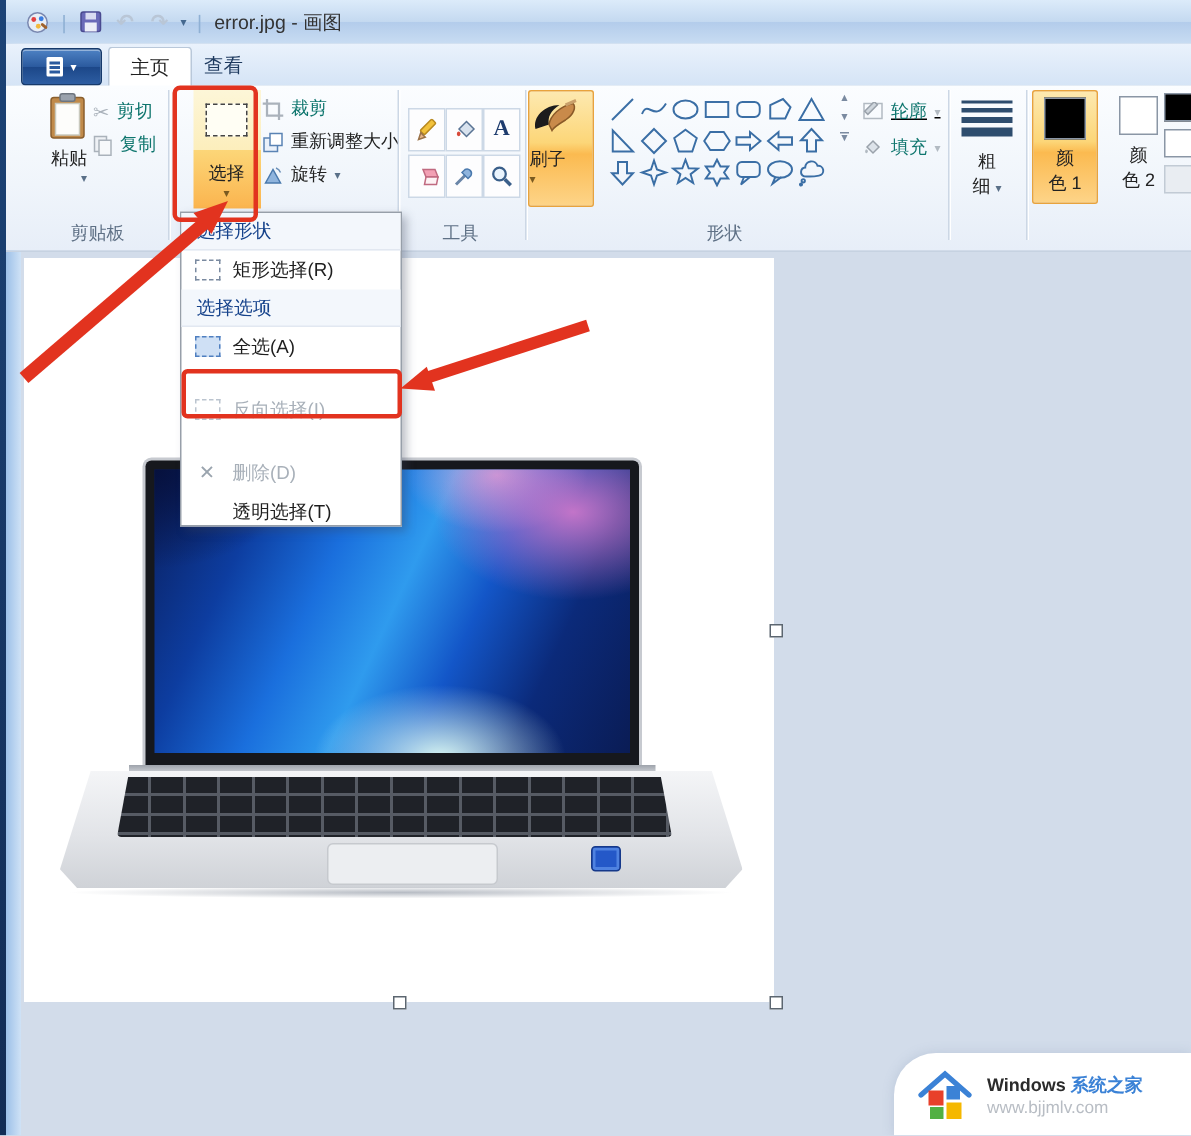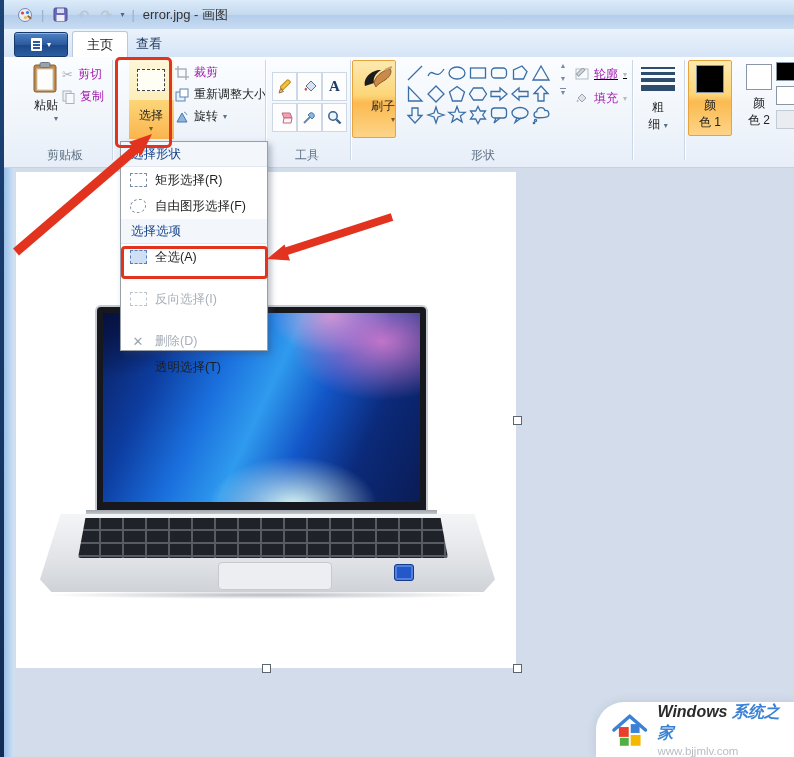--- a/index.html
+++ b/index.html
@@ -35,21 +35,21 @@
   #tab-home{left:72px;background:#fff;border:1px solid #b9c8da;border-bottom:none;border-radius:3px 3px 0 0;color:#1f1f1f;}
   #tab-view{left:122px;}
 
   
   #ribbon{left:4px;top:57px;width:790px;height:110px;
     background:linear-gradient(180deg,#fbfdff 0%,#f0f5fb 60%,#e7eef8 100%);
     border-bottom:1px solid #c6d2e1;}
   .gsep{top:60px;width:1px;height:100px;background:#ccd7e5;box-shadow:1px 0 0 #ffffff;}
   .glabel{font-size:12px;color:#5f7186;text-align:center;}
   .rtext{font-size:12px;color:#222;}
-  .rtext.dis{color:#a21caf;text-align:right;}
+  .rtext.dis{color:#0f766e;text-align:right;}
   .dd{font-size:8px;color:#5a7088;}
   .small-row{display:flex;align-items:center;gap:5px;}
 
   .tool-cell{width:23px;height:27px;background:#fdfdfe;border:1px solid #ccd8e6;display:flex;align-items:center;justify-content:center;}
   .shape-cell{width:21px;height:21px;display:flex;align-items:center;justify-content:center;}
   .shape-cell svg{stroke:#3a6ea5;fill:none;stroke-width:1.3;}
 
   .hl-btn{background:linear-gradient(180deg,#fde9b0 0%,#fcd678 45%,#fbba50 55%,#fdd488 100%);
     border:1px solid #e8a33d;border-radius:2px;}
   #select-btn-box{left:115px;top:57px;width:51px;height:85px;border:3px solid #e2331f;border-radius:5px;z-index:30;}
@@ -109,21 +109,21 @@
   #lap-pad{position:absolute;left:202px;top:390px;width:112px;height:26px;border-radius:4px;
     background:#eceef1;border:1px solid #c6c9ce;}
   #lap-sticker{position:absolute;left:378px;top:392px;width:18px;height:15px;border-radius:3px;
     background:#2458c8;border:1px solid #16398a;box-shadow:inset 0 0 0 2px #4f82e0;}
   #lap-shadow{position:absolute;left:30px;top:419px;width:442px;height:8px;border-radius:50%;
     background:radial-gradient(closest-side,#b7bcc4,rgba(183,188,196,0));}
 
   
   #watermark{right:0;bottom:0;width:198px;height:55px;background:#fff;border-radius:28px 0 0 0;z-index:50;
     display:flex;align-items:center;box-shadow:0 0 8px rgba(120,140,170,.25);}
-  #wm-text .l1{font-size:16px;font-weight:bold;color:#2b2b2b;font-style:italic;}
+  #wm-text .l1{font-size:12px;font-weight:bold;color:#2b2b2b;}
   #wm-text .l1 .zh{color:#3b82d6;font-weight:600;}
   #wm-text .l2{font-size:11.5px;color:#b8bdc4;margin-top:1px;}
 </style>
 </head>
 <body>
 
 <div id="page" class="nosel">
 
   <div class="abs" id="desktop-strip"></div>
   <div class="abs" id="win-border"></div>
@@ -256,21 +256,21 @@
         <svg width="15" height="15" viewBox="0 0 15 15">
           <circle cx="6" cy="6" r="4.2" fill="#eaf4fd" stroke="#3a5f8a" stroke-width="1.5"></circle>
           <path d="M9.5 9.5 L13.5 13.5" stroke="#3a5f8a" stroke-width="2.4"></path>
         </svg>
       </div>
   </div>
   <div class="abs glabel" style="left:275px;top:147px;width:64px;">工具</div>
 
   <div class="abs gsep" style="left:350px;"></div>
 
-  <div class="abs hl-btn" style="left:352px;top:60px;width:44px;height:78px;display:flex;flex-direction:column;align-items:flex-end;justify-content:flex-start;padding-top:3px;box-sizing:border-box;">
+  <div class="abs hl-btn" style="left:352px;top:60px;width:44px;height:78px;display:flex;flex-direction:column;align-items:flex-start;justify-content:flex-start;padding-top:3px;box-sizing:border-box;">
     <svg width="34" height="34" viewBox="0 0 34 34">
       <path d="M4 22 C2 14 10 6 20 6 C14 10 12 14 13 19 Z" fill="#1c1c1c"></path>
       <path d="M13 19 C14 13 20 7 29 5 C31 7 30 12 24 16 C19 19 16 21 15 23 Z" fill="#c98a4a" stroke="#8a5a28"></path>
       <path d="M24 6 L31 3" stroke="#caa06a" stroke-width="2"></path>
     </svg>
     <span class="rtext">刷子</span>
     <span class="dd" style="color:#7a5a20;">▾</span>
   </div>
 
   <div class="abs" id="shapes-grid" style="left:404px;top:62px;display:grid;grid-template-columns:repeat(7,21px);grid-gap:0px;">
@@ -459,26 +459,20 @@
   <div class="abs handle" style="left:513px;top:664px;"></div>
 
   <div class="abs" id="menu">
     <div class="m-header">选择形状</div>
     <div class="m-item">
       <span class="mi-icon">
           <span class="m-dash"></span>
         </span>
       <span>矩形选择(R)</span>
     </div>
-    <div class="m-item">
-      <span class="mi-icon">
-          <span class="m-blob"></span>
-        </span>
-      <span>自由图形选择(F)</span>
-    </div>
     <div class="m-header">选择选项</div>
     <div class="m-item">
       <span class="mi-icon">
           <span class="m-dash blue"></span>
         </span>
       <span>全选(A)</span>
     </div>
     <div class="m-item dis">
       <span class="mi-icon">
           <span class="m-dash" style="opacity:.5;"></span>

